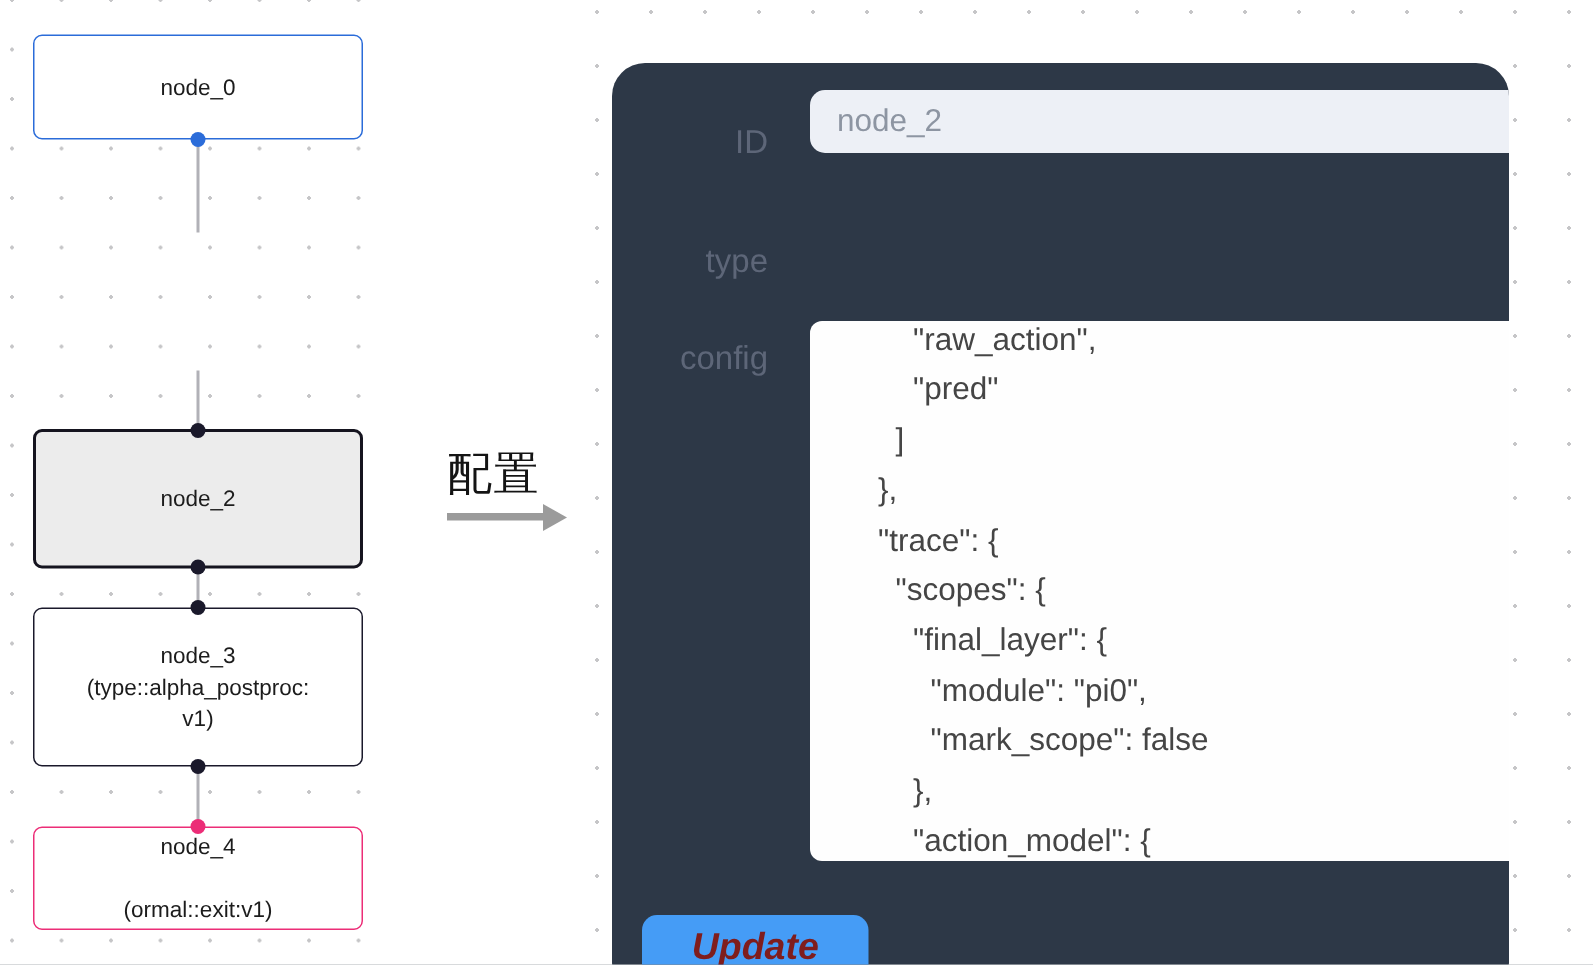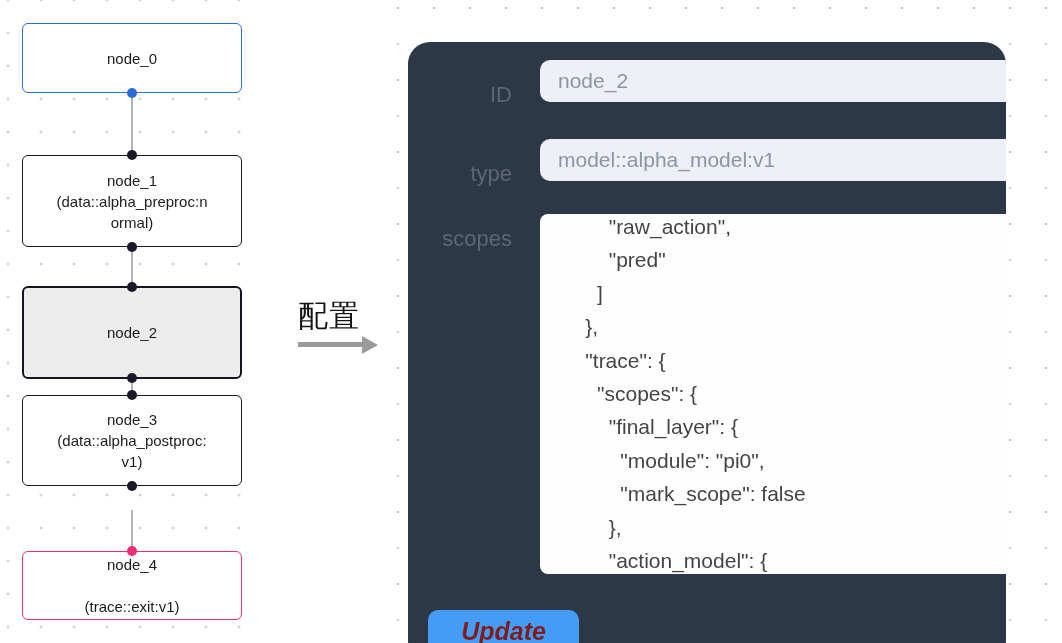--- a/index.html
+++ b/index.html
@@ -73,65 +73,57 @@
     <div class="edge" style="top:93px;height:62px"></div>
     <div class="edge" style="top:247px;height:39px"></div>
     <div class="edge" style="top:379px;height:40px"></div>
     <div class="edge" style="top:510px;height:41px"></div>
 
     <div class="node n-input" style="top:23px;height:70px">
       <div class="node-title">node_0</div>
       <span class="handle h-bottom" style="background:var(--accent_input)"></span>
     </div>
 
-    <div class="node" style="top:155px;height:92px">
-      <span class="handle h-top"></span>
-      <div class="node-title">node_1</div>
-      <div class="node-sub">(data::alpha_preproc:n
-ormal)</div>
-      <span class="handle h-bottom"></span>
-    </div>
 
     <div class="node n-selected" style="top:286px;height:93px">
       <span class="handle h-top"></span>
       <div class="node-title">node_2</div>
       <span class="handle h-bottom"></span>
     </div>
 
-    <div class="node" style="top:395px;height:91px">
+    <div class="node" style="top:405px;height:106px">
       <span class="handle h-top"></span>
       <div class="node-title">node_3</div>
-      <div class="node-sub">(data::alpha_postproc:
+      <div class="node-sub">(type::alpha_postproc:
 v1)</div>
       <span class="handle h-bottom"></span>
     </div>
 
     <div class="node n-output" style="top:551px;height:69px">
       <span class="handle h-top" style="background:var(--accent_output)"></span>
       <div class="node-title">node_4</div>
-      <div class="node-sub">(trace::exit:v1)</div>
+      <div class="node-sub">(ormal::exit:v1)</div>
     </div>
   </div>
 
   <div class="transition">
     <div class="t-label">配置</div>
     <div class="arrow-shaft"></div>
     <div class="arrow-head"></div>
   </div>
 
   <div class="right-canvas">
     <div class="panel">
 
       <div class="p-label" style="top:40px">ID</div>
       <input class="p-input" style="top: 18px;" readonly="" value="node_2">
 
       <div class="p-label" style="top:119px">type</div>
-      <input class="p-input" style="top: 97px;" readonly="" value="model::alpha_model:v1">
 
-      <div class="p-label" style="top:184px">scopes</div>
+      <div class="p-label" style="top:184px">config</div>
       <div class="config-box">
         <span class="config-text">        "raw_action",
         "pred"
       ]
     },
     "trace": {
       "scopes": {
         "final_layer": {
           "module": "pi0",
           "mark_scope": false

